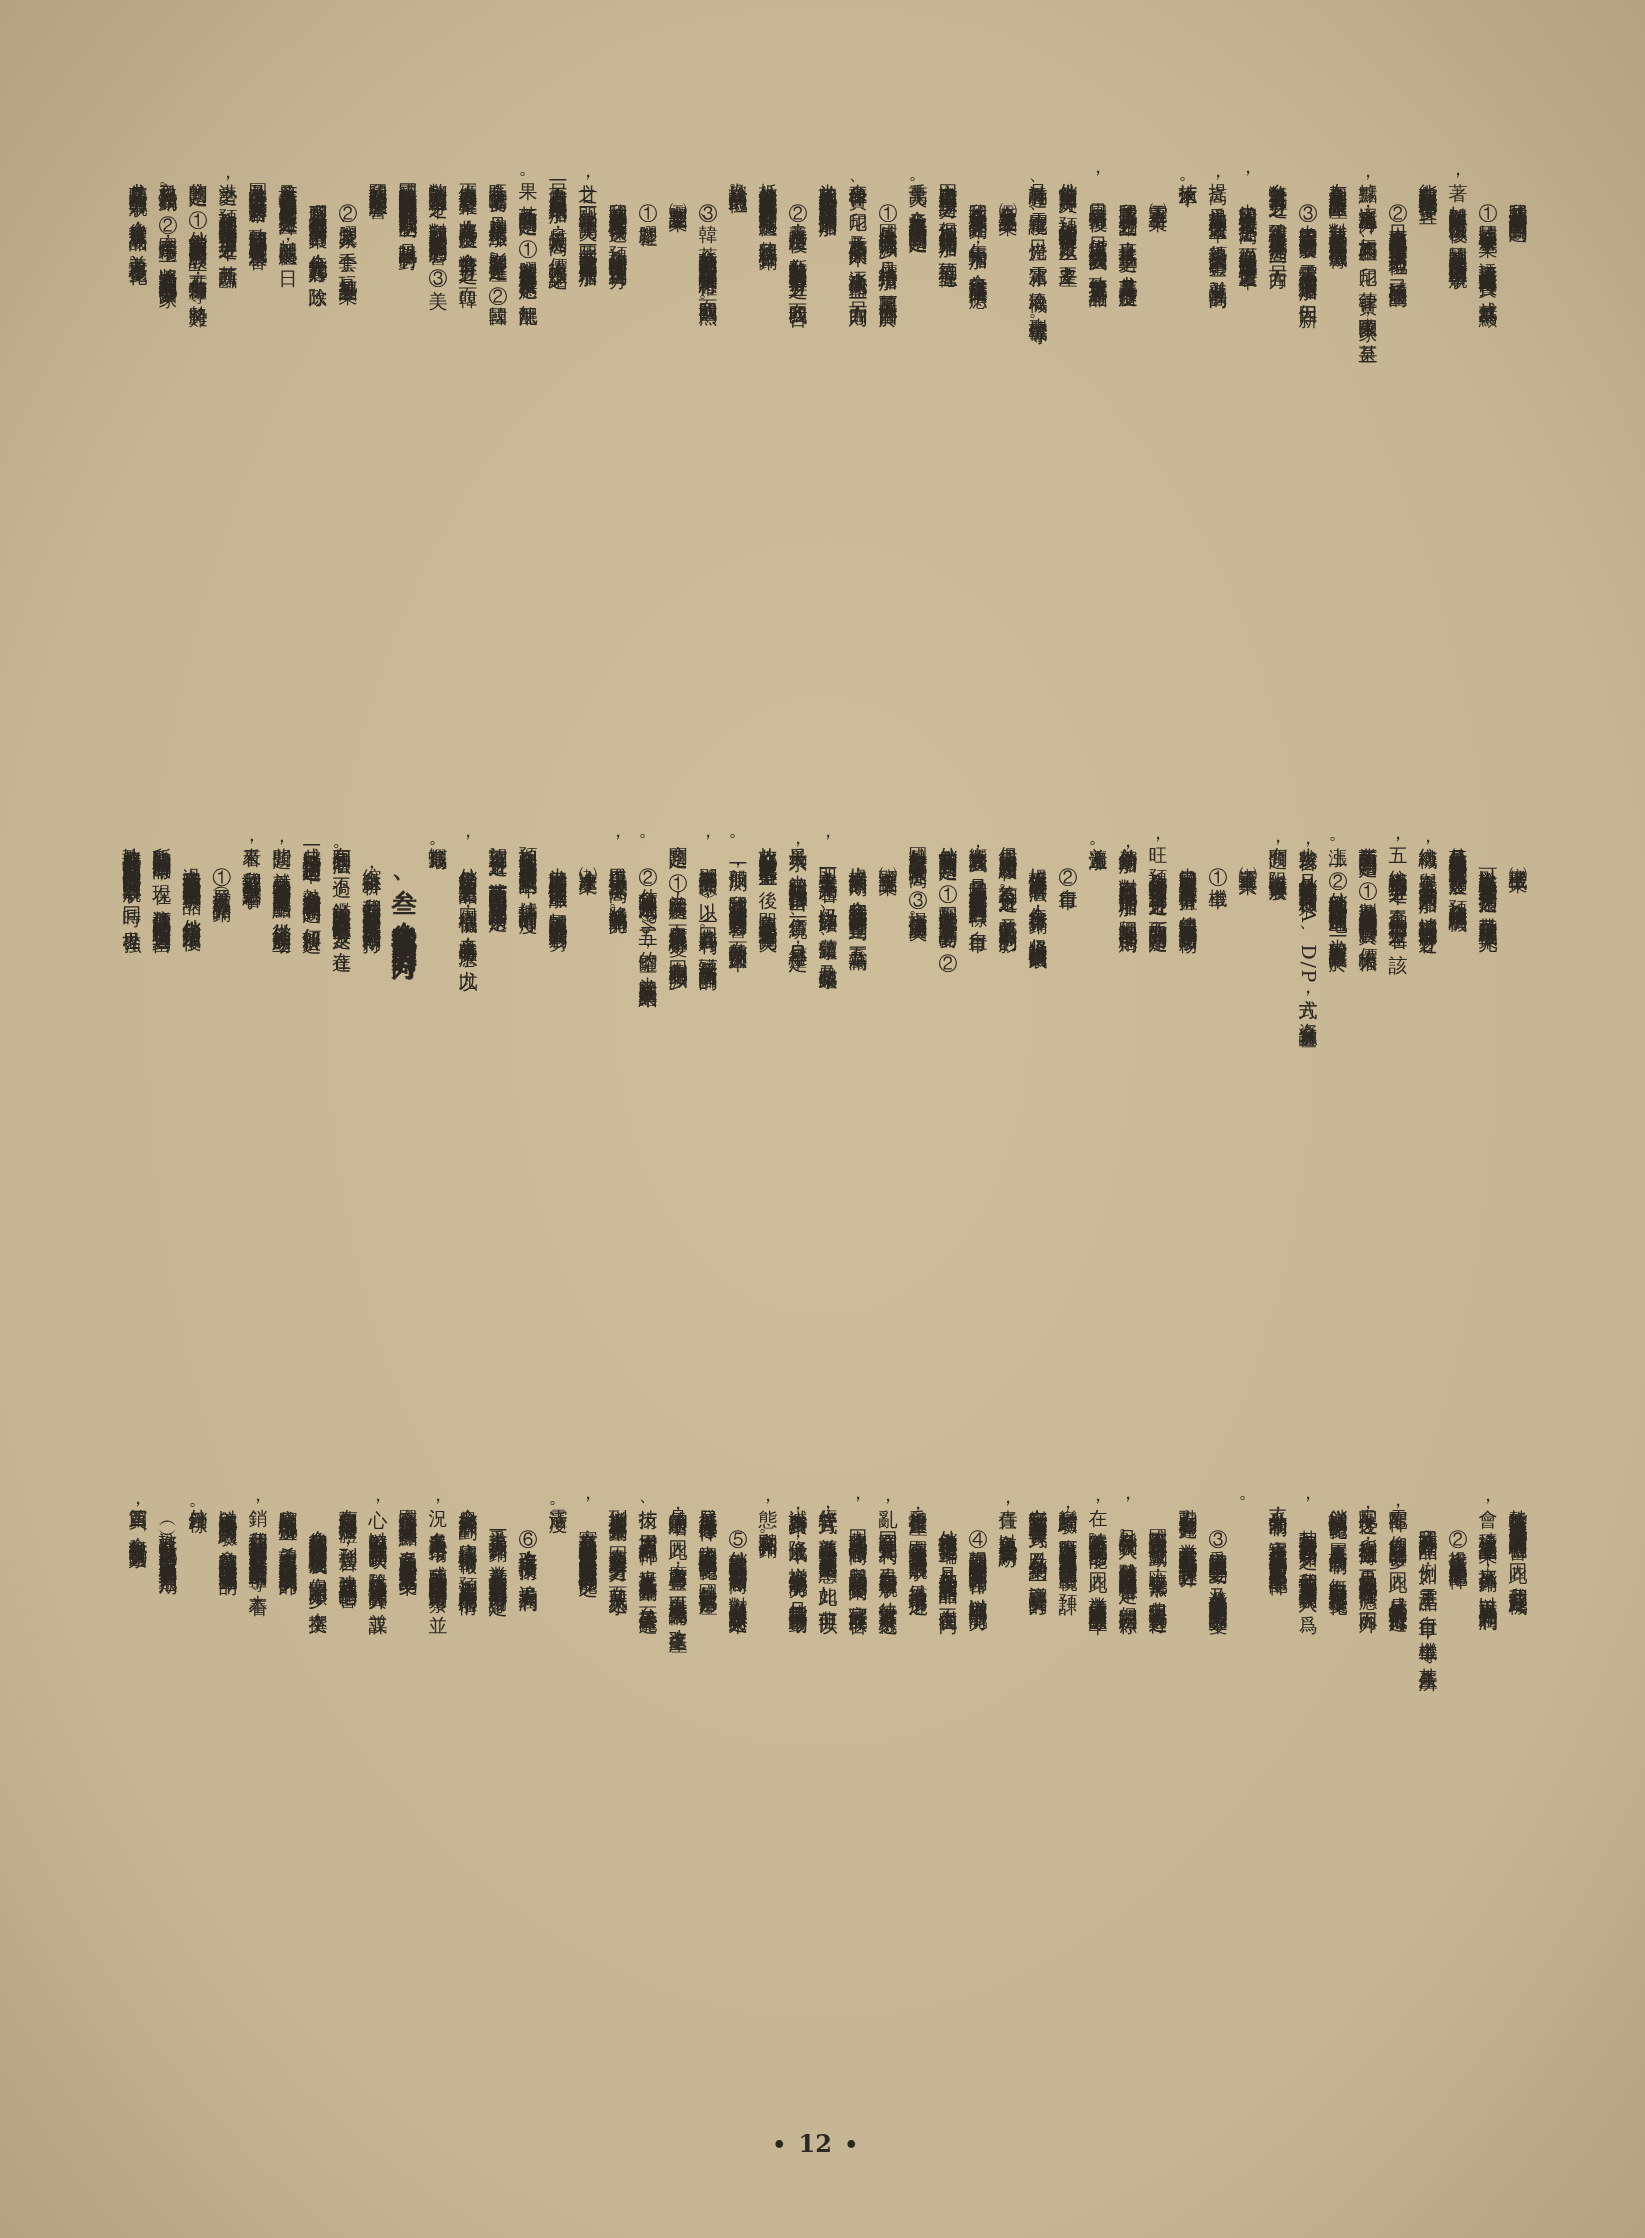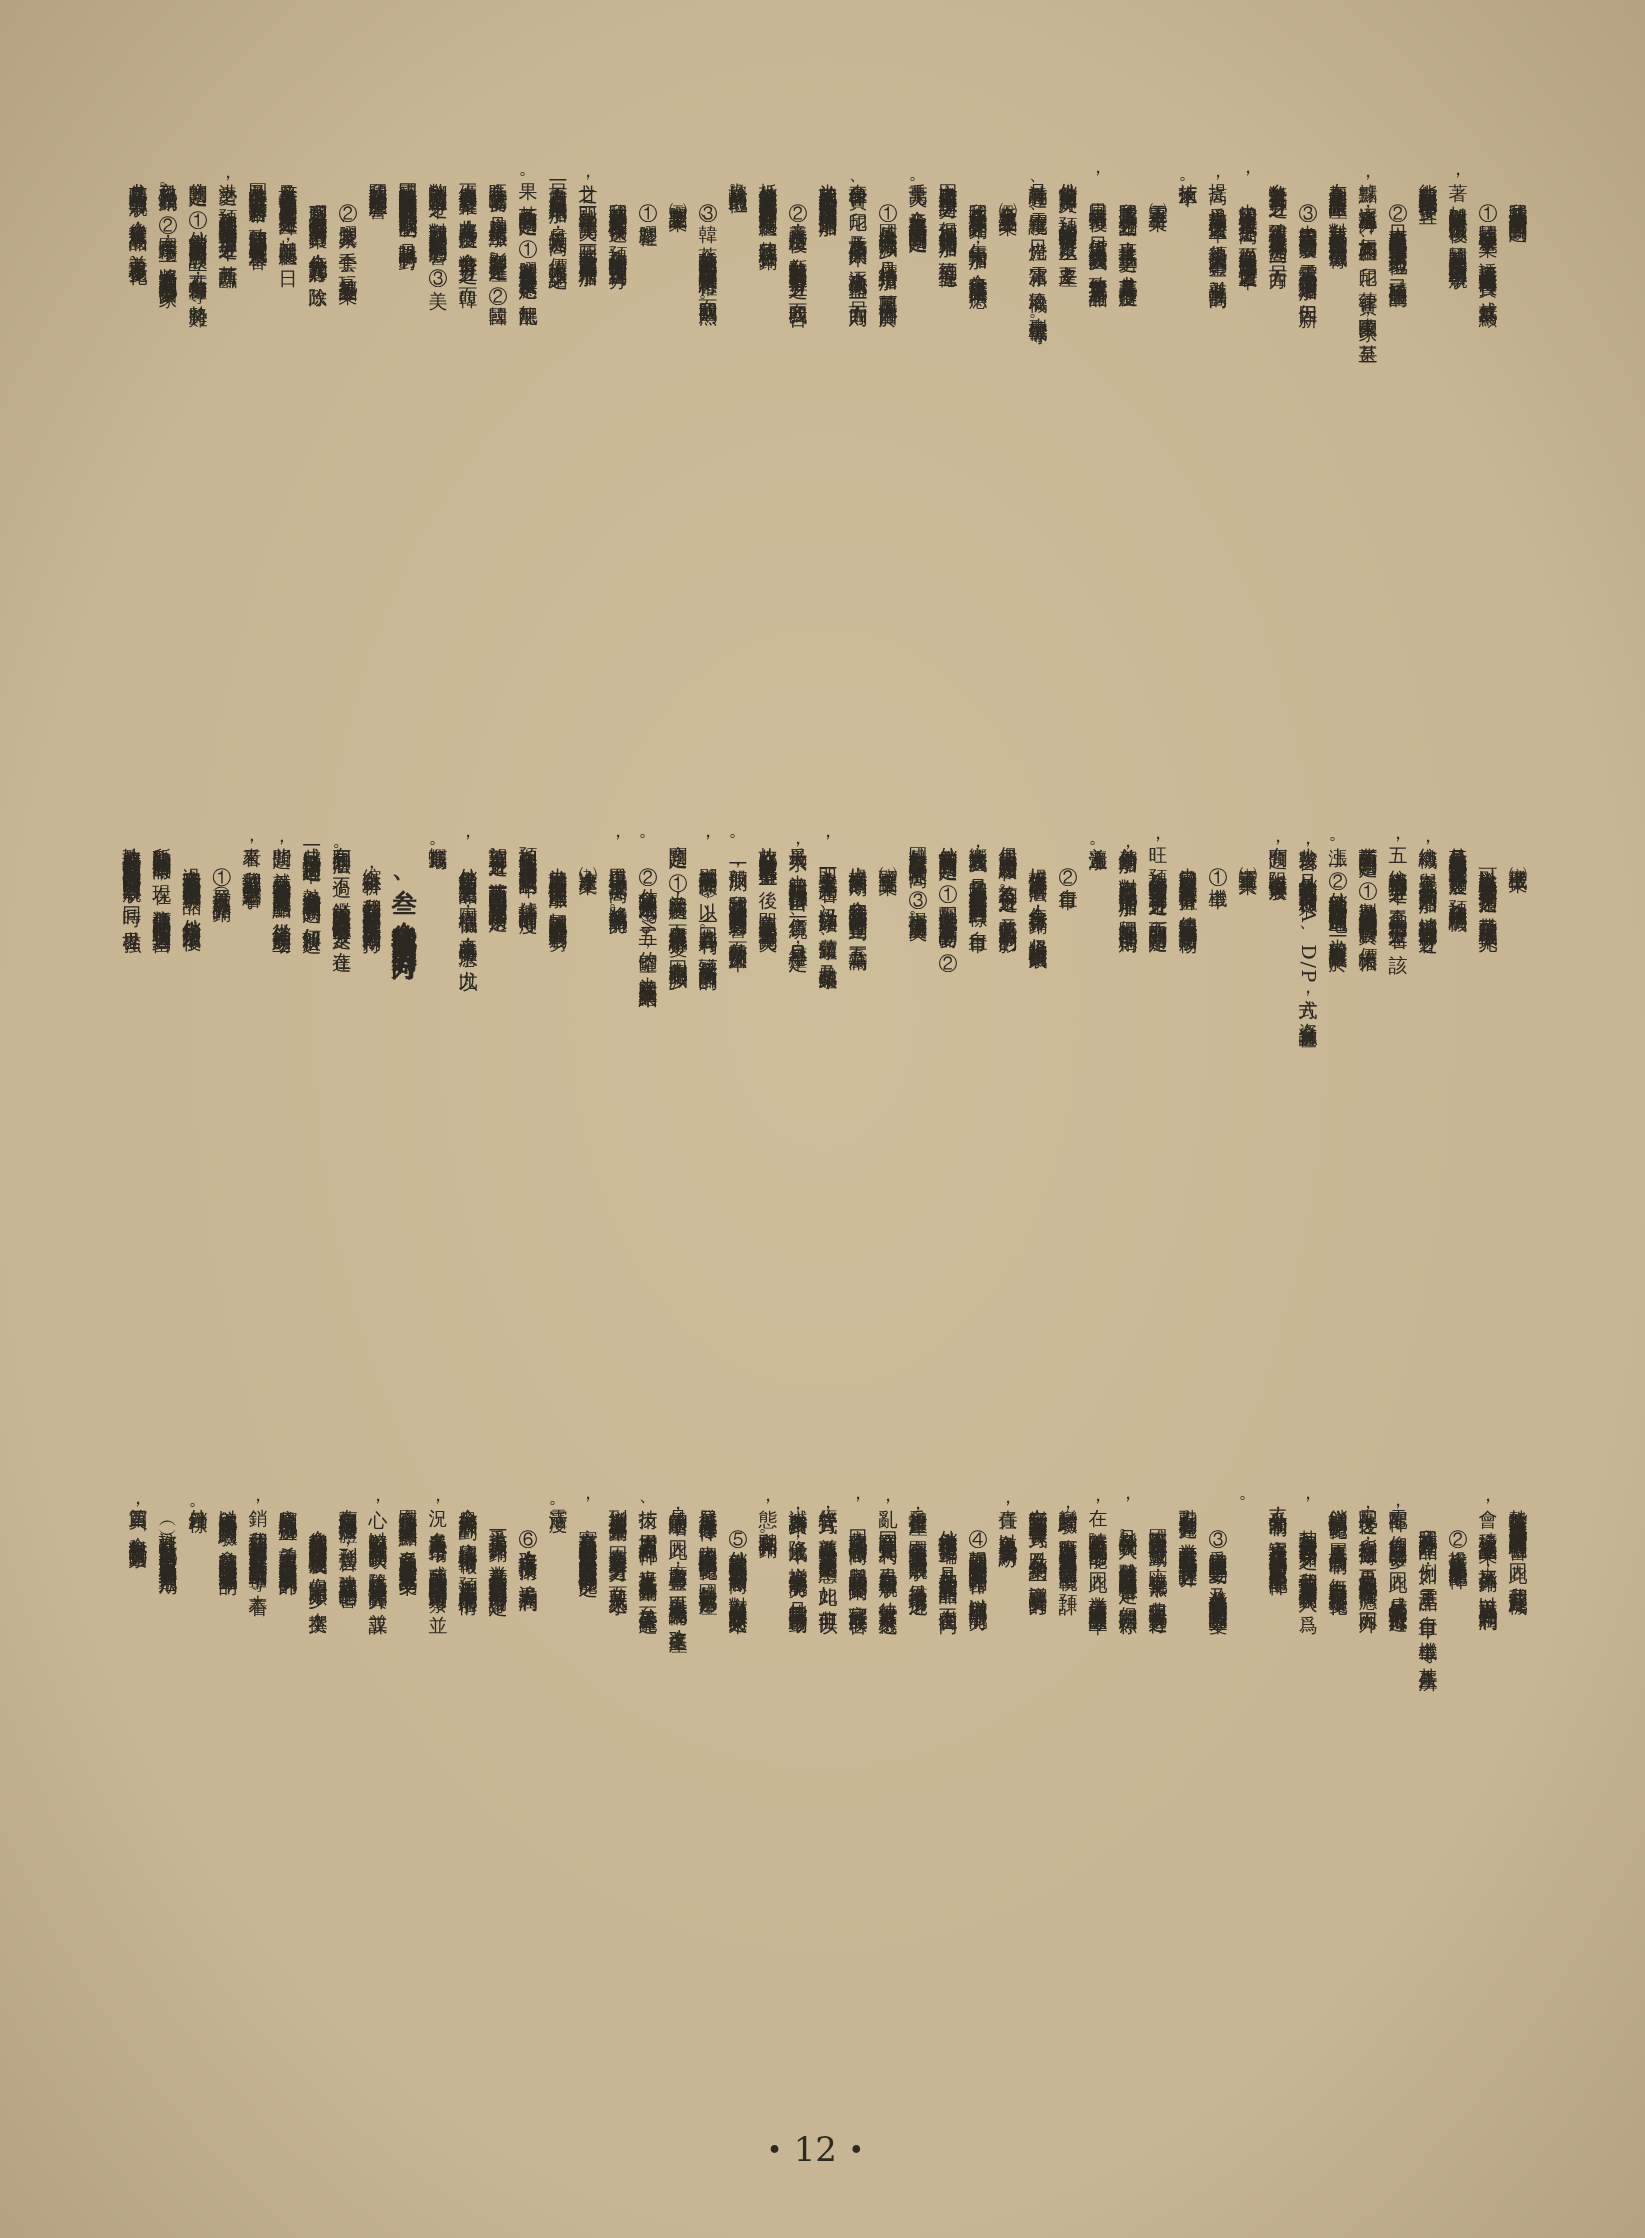--- a/index.html
+++ b/index.html
@@ -69,22 +69,22 @@
       text-align: center;
       font-family: "DejaVu Serif", serif;
     }
     .footer .dot {
       font-size: 22px;
       font-weight: bold;
       vertical-align: middle;
       margin: 0 12.2px;
     }
     .footer .num {
-      font-size: 34px;
-      font-weight: normal;
+      font-size: 24px;
+      font-weight: bold;
       vertical-align: middle;
     }
   </style>
 </head>
 <body>
 
 <div class="band band-top">
   <div class="colgroup">
       <div class="col">　我國電子業外銷所面臨的問題：</div>
       <div class="col">　①韓國積極發展電子工業，誘導美日廠商至韓國投資，成效甚爲顯</div>

